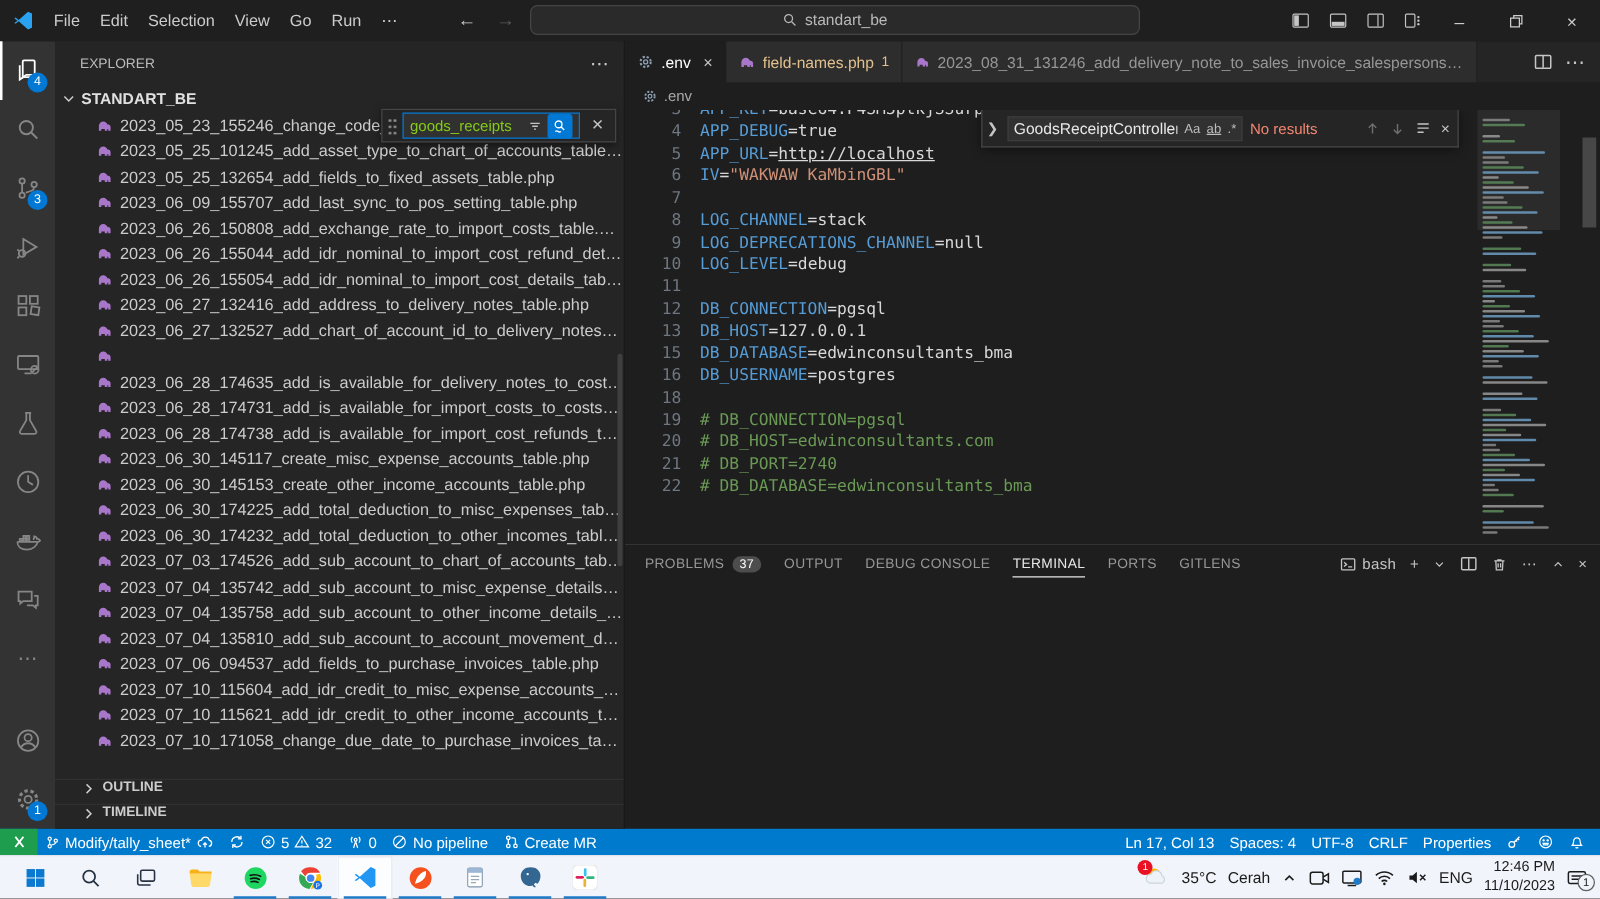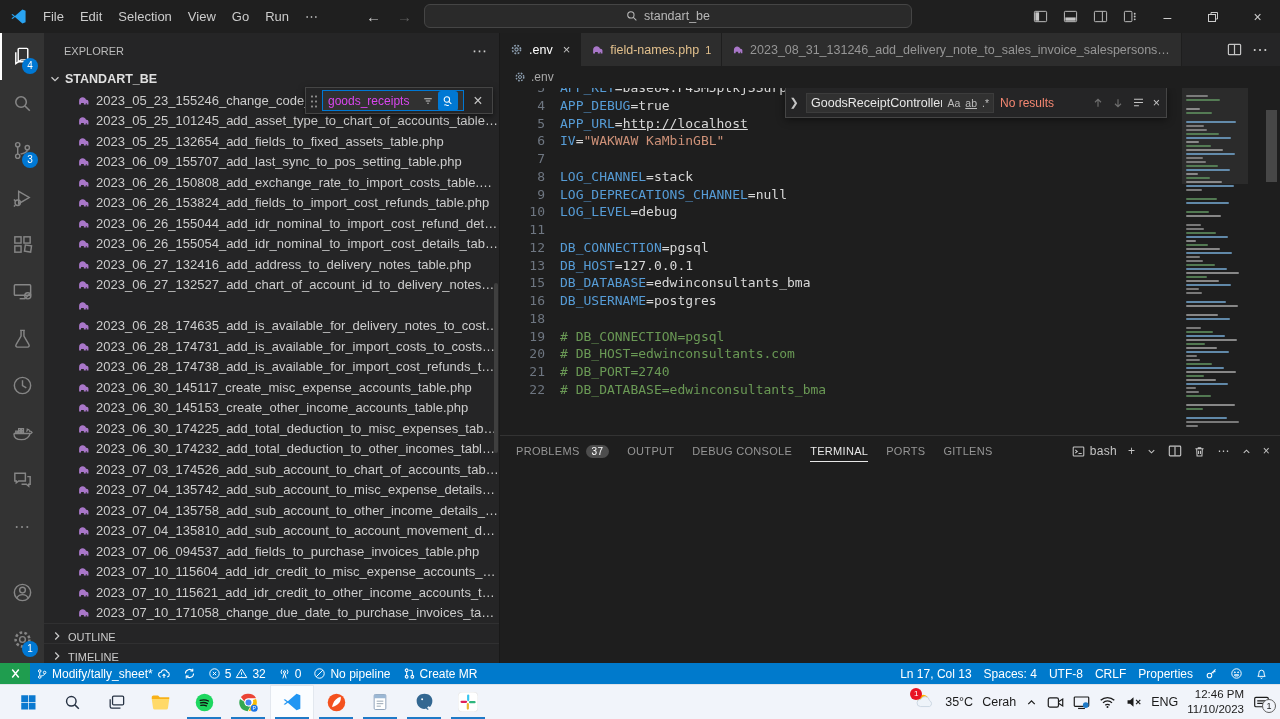--- a/index.html
+++ b/index.html
@@ -40,27 +40,27 @@
   .sb-head { height:35px; display:flex; align-items:center; padding:0 12px 0 20px; font-size:11px; color:#bbbbbb; }
   .sb-head .more { margin-left:auto; font-size:15px; color:#cccccc; }
   .sb-root { height:22px; display:flex; align-items:center; gap:3px; padding-left:4px; font-weight:700; font-size:12.5px; color:#e0e0e0; }
   .files { font-size:13px; }
   .file-row { height:20.5px; display:flex; align-items:center; gap:6px; padding-left:33px; white-space:nowrap; overflow:hidden; }
   .file-row .file-name { overflow:hidden; text-overflow:ellipsis; color:#cccccc; }
   .filter-widget { position:absolute; top:54px; right:6px; width:188px; height:27px; background:#252526;
     border:1px solid #454545; box-shadow:0 2px 6px rgba(0,0,0,.5); display:flex; align-items:center; padding:0 4px; gap:4px; z-index:5; }
   .grip { width:8px; height:14px; background-image:radial-gradient(circle, #8c8c8c 1px, transparent 1.2px);
     background-size:4px 5px; }
-  .filter-input { flex:1; height:21px; background:#313131; border:1px solid #0078d4; color:#d946ef; font-size:12px;
+  .filter-input { flex:1; height:21px; background:#313131; border:1px solid #0078d4; color:#84cc16; font-size:12px;
     display:flex; align-items:center; padding:0 5px; gap:4px; }
   .filter-input .fi-text { flex:1; }
   .fbtn { width:20px; height:20px; display:flex; align-items:center; justify-content:center; color:#c5c5c5; border-radius:3px; }
   .fbtn.on { background:#0078d4; color:#fff; }
   .sb-bottom { position:absolute; left:0; right:0; bottom:0; }
-  .sb-sec { height:20px; display:flex; align-items:flex-end; gap:4px; padding-left:6px; font-weight:400; font-size:11px;
+  .sb-sec { height:20px; display:flex; align-items:flex-start; gap:4px; padding-left:20px; font-weight:700; font-size:11px;
     color:#cccccc; border-top:1px solid #303031; }
   .sidebar-scroll { position:absolute; right:1px; top:250px; width:4px; height:170px; background:#3f3f3f; border-radius:2px; }
 
   
   .editor-col { flex:1; display:flex; flex-direction:column; min-width:0; background:#1e1e1e; }
   .tabbar { height:33px; background:#252526; display:flex; align-items:stretch; flex:0 0 auto; }
   .tab { display:flex; align-items:center; gap:6px; padding:0 10px; font-size:12.5px; background:#2d2d2d;
     color:#969696; border-right:1px solid #1e1e1e; white-space:nowrap; }
   .tab.active { background:#1e1e1e; color:#ffffff; }
   .tab .tclose { margin-left:4px; font-size:13px; color:#c5c5c5; }
@@ -348,28 +348,20 @@
             </span>
             <span class="file-name">2023_06_09_155707_add_last_sync_to_pos_setting_table.php</span>
           </div>
           <div class="file-row">
             <span>
               <svg width="13" height="13" viewBox="0 0 16 16">
                 <path fill="#a977c9" d="M2.6 13V8.2C2.6 5.8 4.6 3.9 7 3.9c2 0 3.6 1.3 4.1 3.1h.7c1.3 0 2.3 1 2.3 2.3V13h-2.3v-1.8h-.9V13H8.4v-1.8H5V13z"></path>
               </svg>
             </span>
             <span class="file-name">2023_06_26_150808_add_exchange_rate_to_import_costs_table.php</span>
-          </div>
-          <div class="file-row">
-            <span>
-              <svg width="13" height="13" viewBox="0 0 16 16">
-                <path fill="#a977c9" d="M2.6 13V8.2C2.6 5.8 4.6 3.9 7 3.9c2 0 3.6 1.3 4.1 3.1h.7c1.3 0 2.3 1 2.3 2.3V13h-2.3v-1.8h-.9V13H8.4v-1.8H5V13z"></path>
-              </svg>
-            </span>
-            <span class="file-name">2023_06_26_153824_add_fields_to_import_cost_refunds_table.php</span>
           </div>
           <div class="file-row">
             <span>
               <svg width="13" height="13" viewBox="0 0 16 16">
                 <path fill="#a977c9" d="M2.6 13V8.2C2.6 5.8 4.6 3.9 7 3.9c2 0 3.6 1.3 4.1 3.1h.7c1.3 0 2.3 1 2.3 2.3V13h-2.3v-1.8h-.9V13H8.4v-1.8H5V13z"></path>
               </svg>
             </span>
             <span class="file-name">2023_06_26_155044_add_idr_nominal_to_import_cost_refund_details_tabl...</span>
           </div>
           <div class="file-row">

